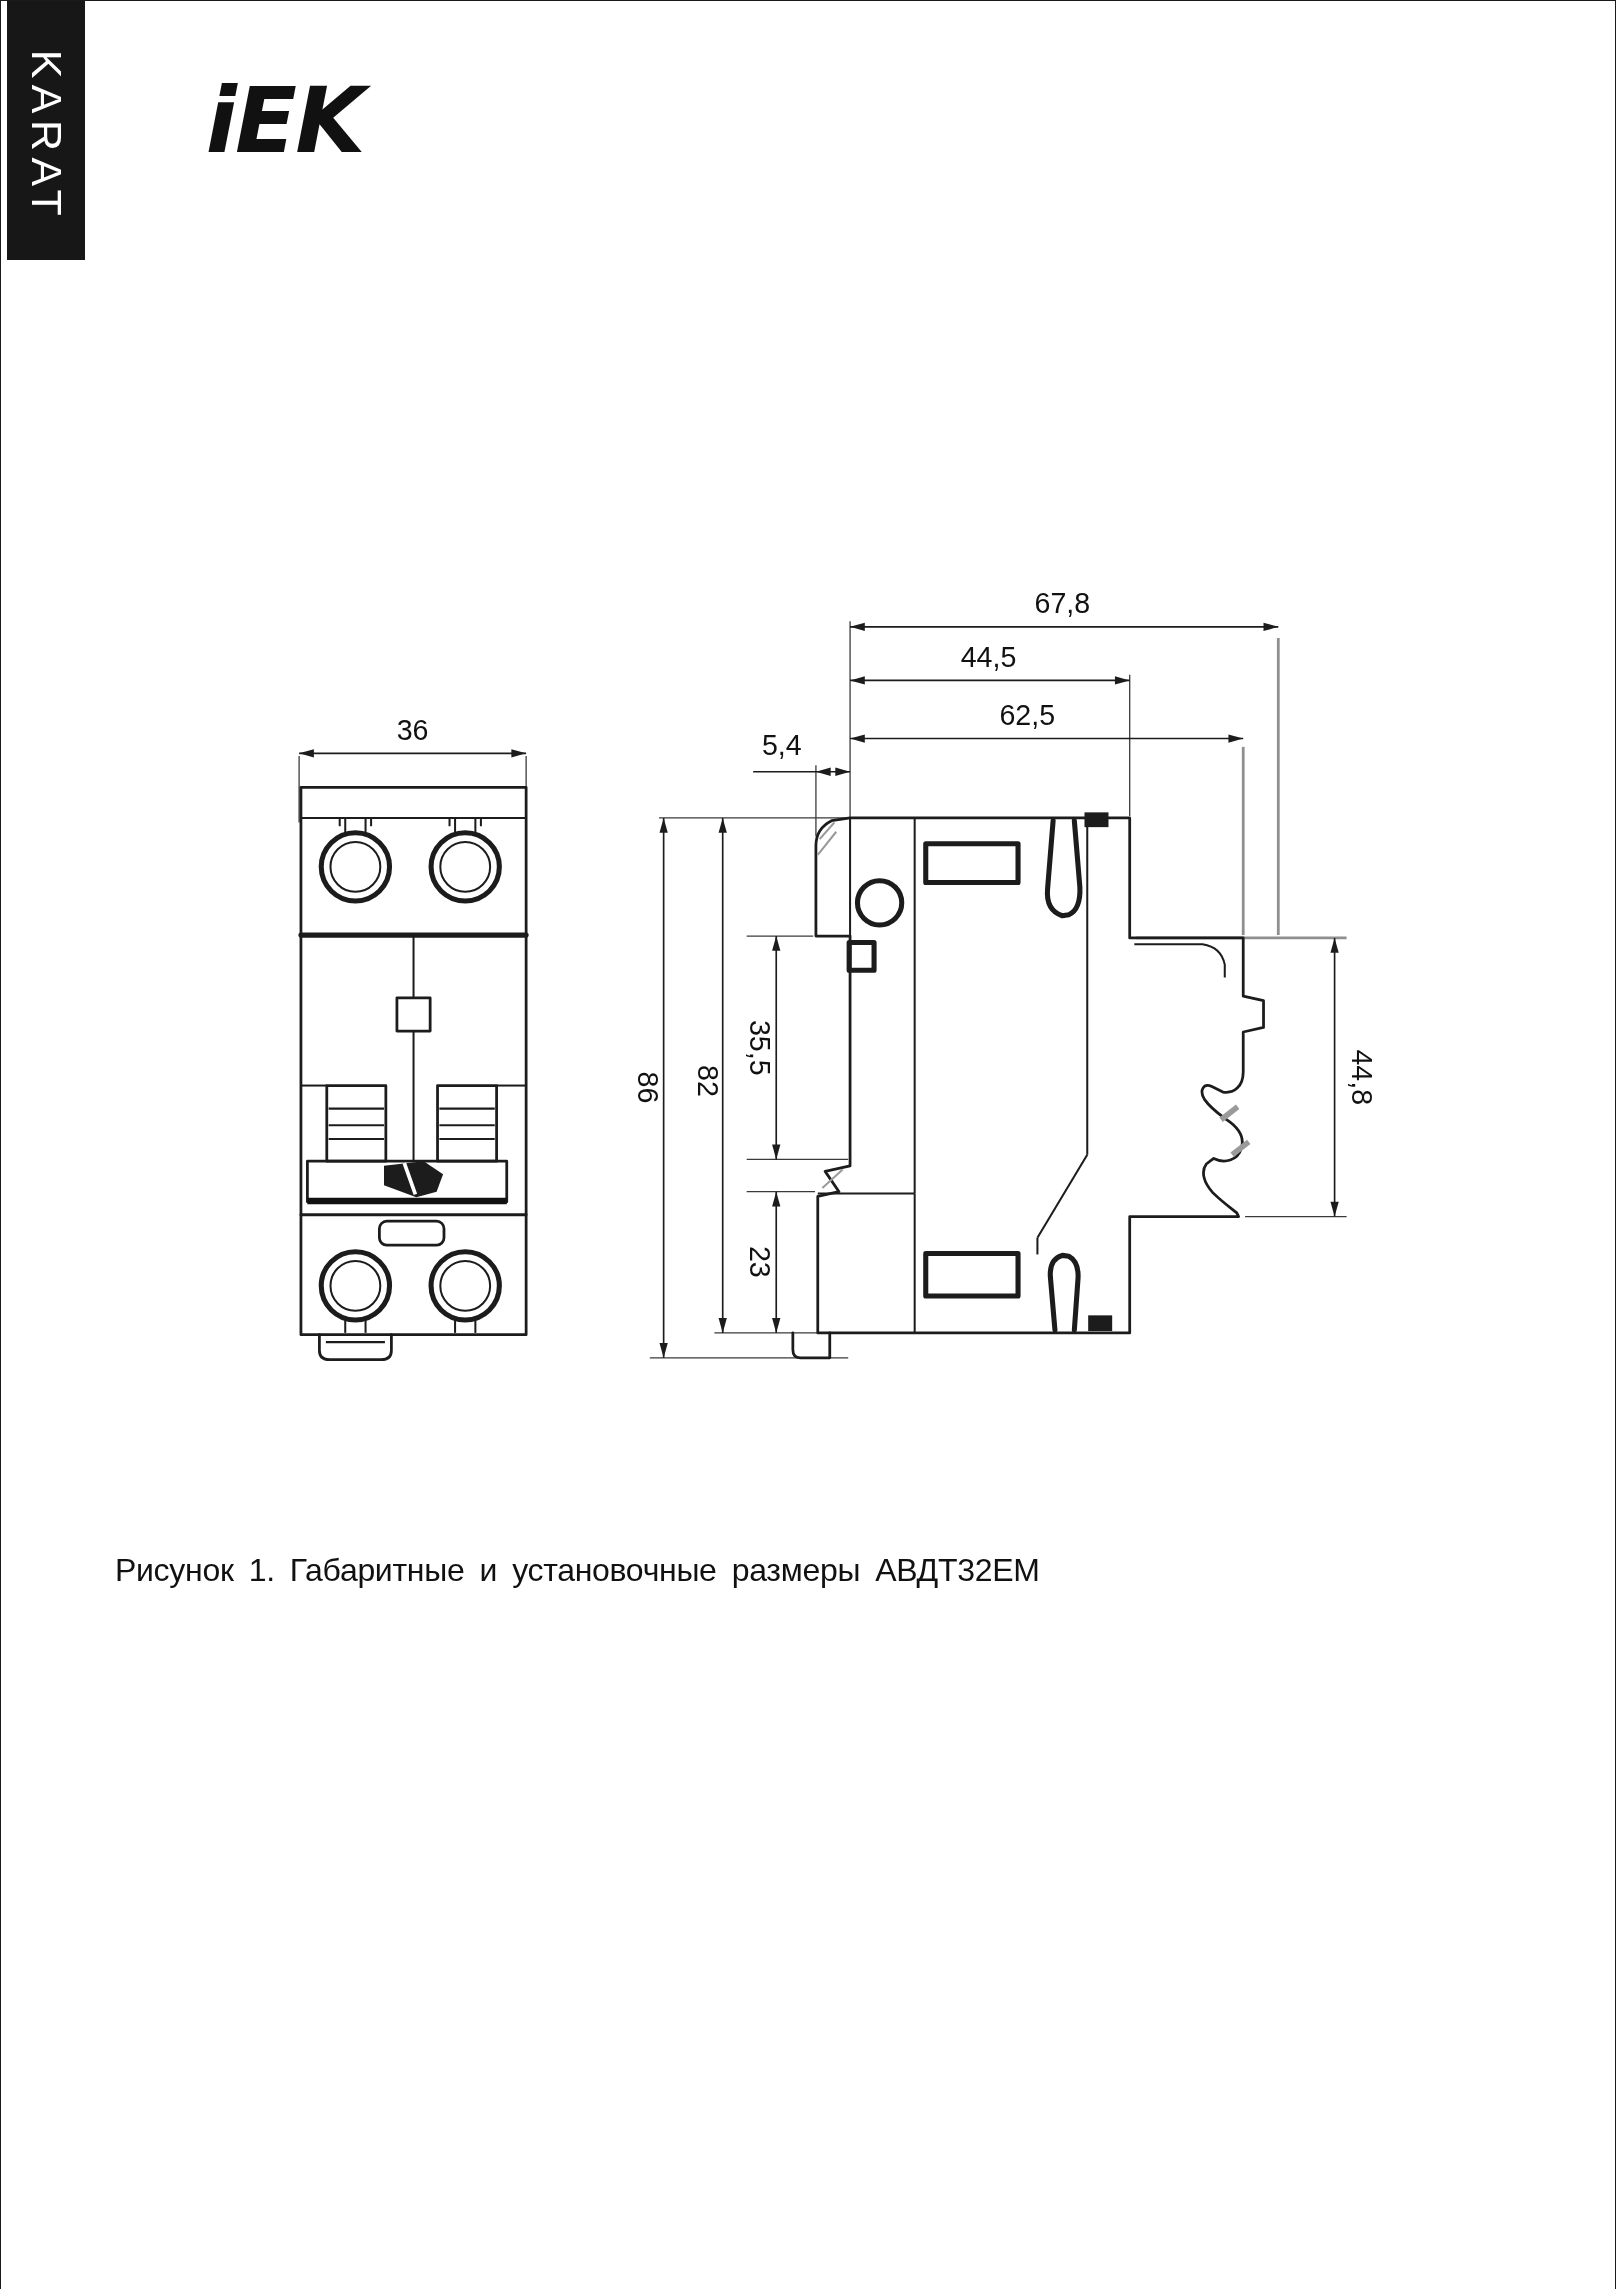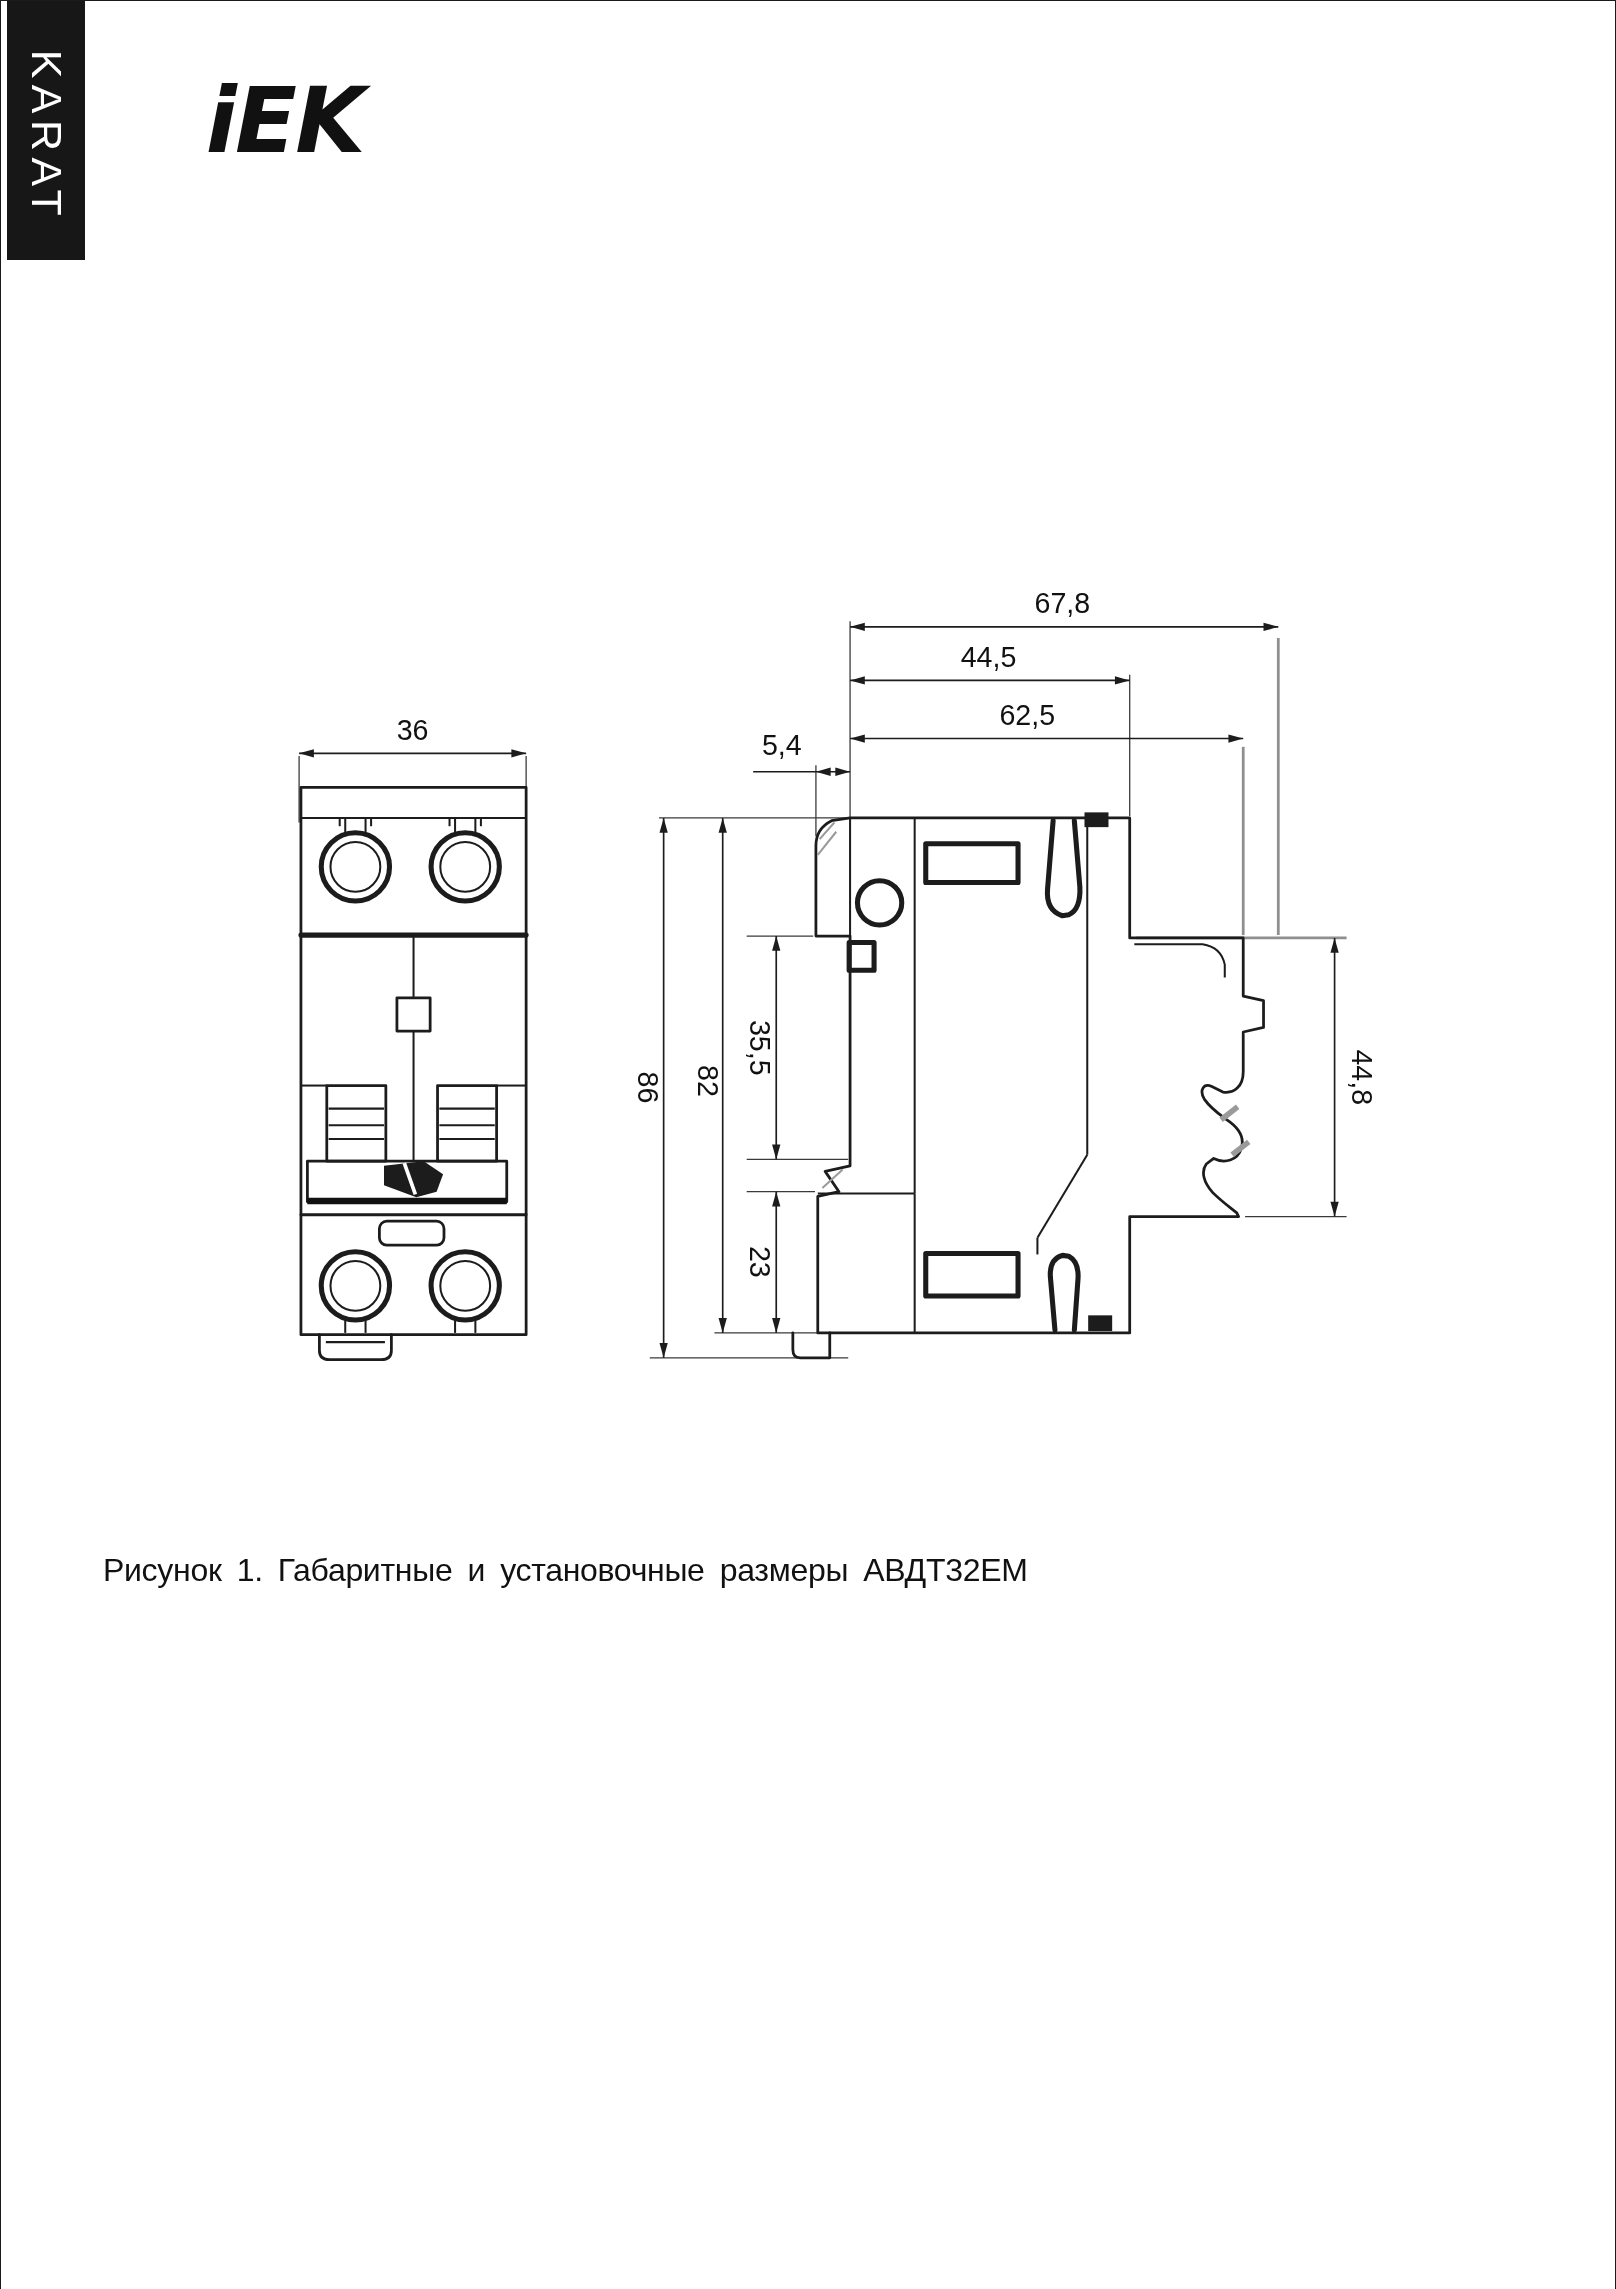--- a/index.html
+++ b/index.html
@@ -27,21 +27,21 @@
   }
   .logo{
     position:absolute;left:178px;top:63px;width:185px;height:102px;margin-left:25px;
   }
   .logo svg text{
     font-family:"DejaVu Sans","Liberation Sans",sans-serif;
     font-weight:bold;font-style:italic;
     fill:#111111;
   }
   .caption{
-    position:absolute;left:102px;top:1551px;width:1015px;
+    position:absolute;left:114px;top:1551px;width:1015px;
     font-size:32px;color:#111;
     letter-spacing:-0.3px;word-spacing:6.5px;
     white-space:nowrap;
   }
   svg.drawing{position:absolute;left:0;top:0;}
   
   .ol  {stroke:#1c1c1c;stroke-width:3;fill:none;stroke-linejoin:round;stroke-linecap:round;}
   .ol2 {stroke:#1c1c1c;stroke-width:2.2;fill:none;stroke-linejoin:round;}
   .hv  {stroke:#1c1c1c;stroke-width:5.5;fill:none;stroke-linejoin:round;stroke-linecap:round;}
   .hv7 {stroke:#111;stroke-width:7;fill:none;stroke-linecap:butt;}

